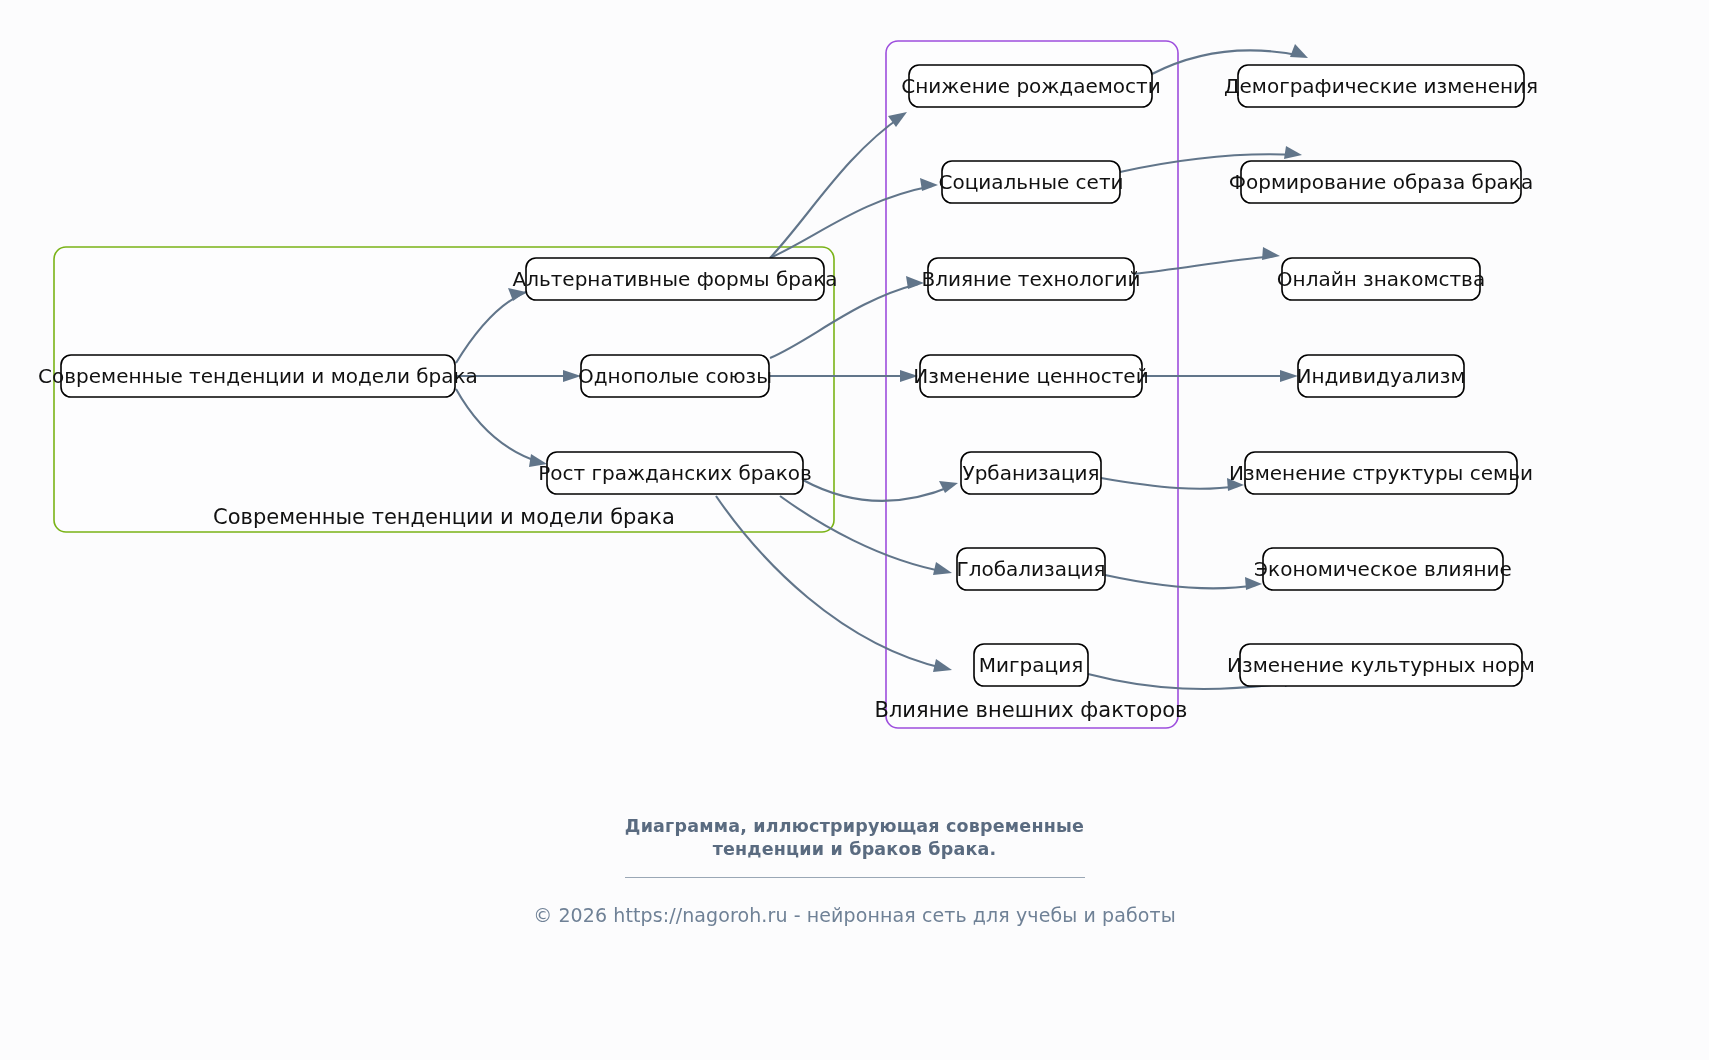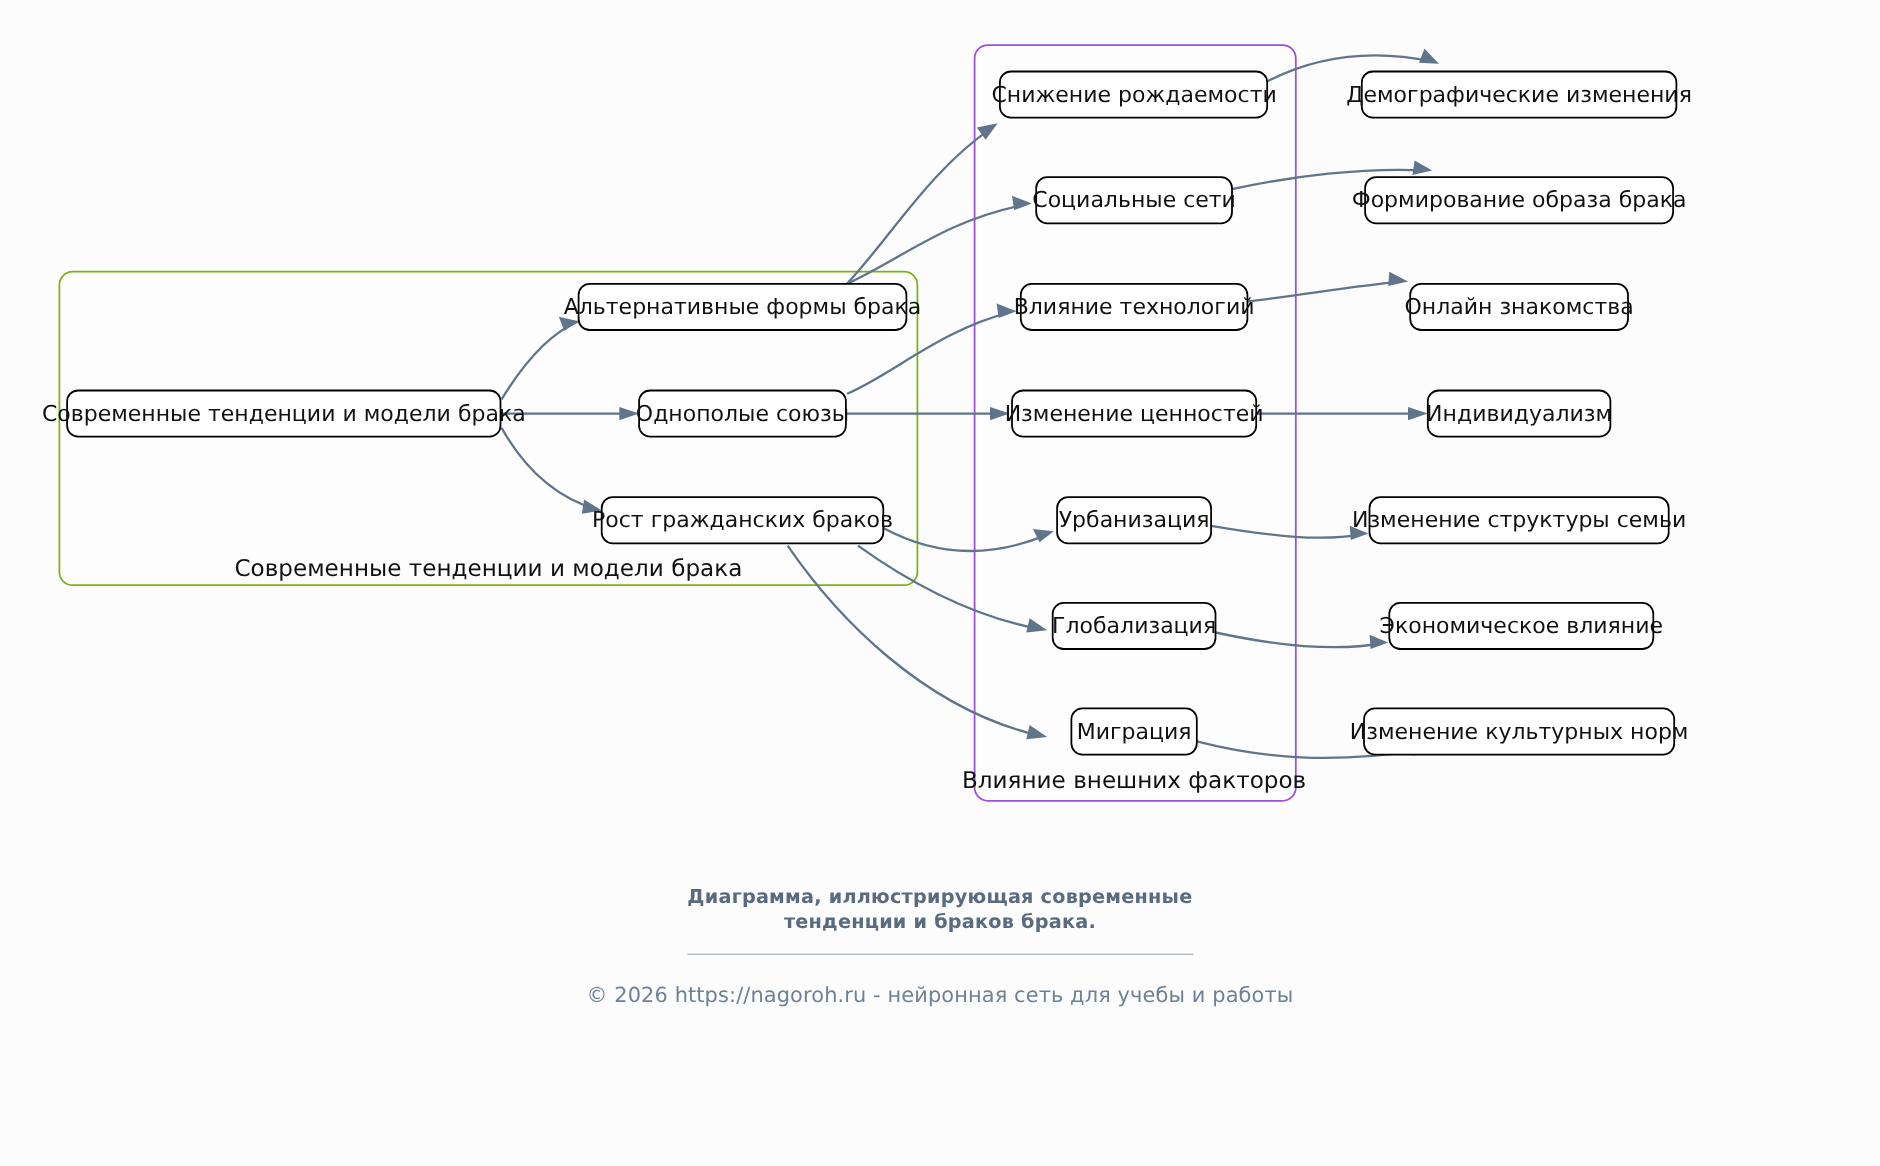--- a/index.html
+++ b/index.html
@@ -71,21 +71,21 @@
     text-align: center;
   }
   .footer-title {
     font-family: "DejaVu Sans", "Liberation Sans", sans-serif;
     font-size: 17.5px;
     font-weight: bold;
     color: #5a6b80;
     line-height: 1.32;
     letter-spacing: 0.2px;
     width: 470px;
-    margin: 0 auto;
+    margin: 10px auto;
     text-align: center;
   }
   .footer-rule {
     width: 460px;
     height: 1px;
     background: #9aa7b5;
     margin: 16px auto 0 auto;
   }
   .footer-credit {
     font-family: "DejaVu Sans", "Liberation Sans", sans-serif;

